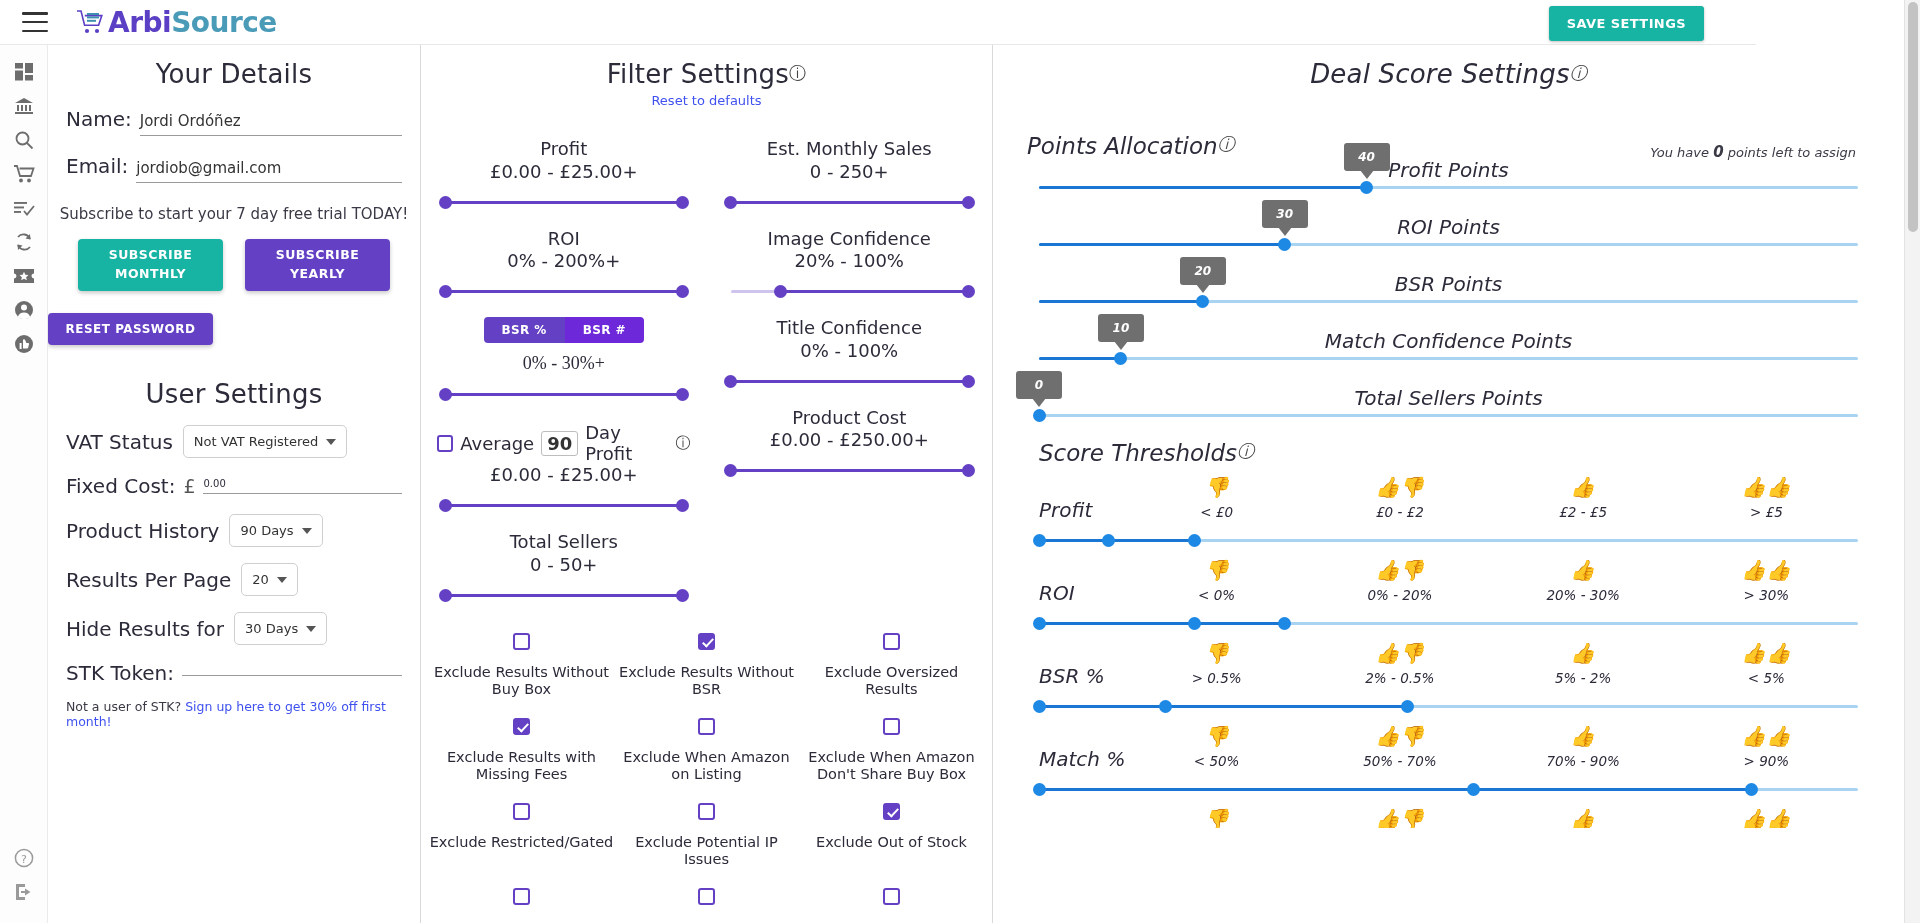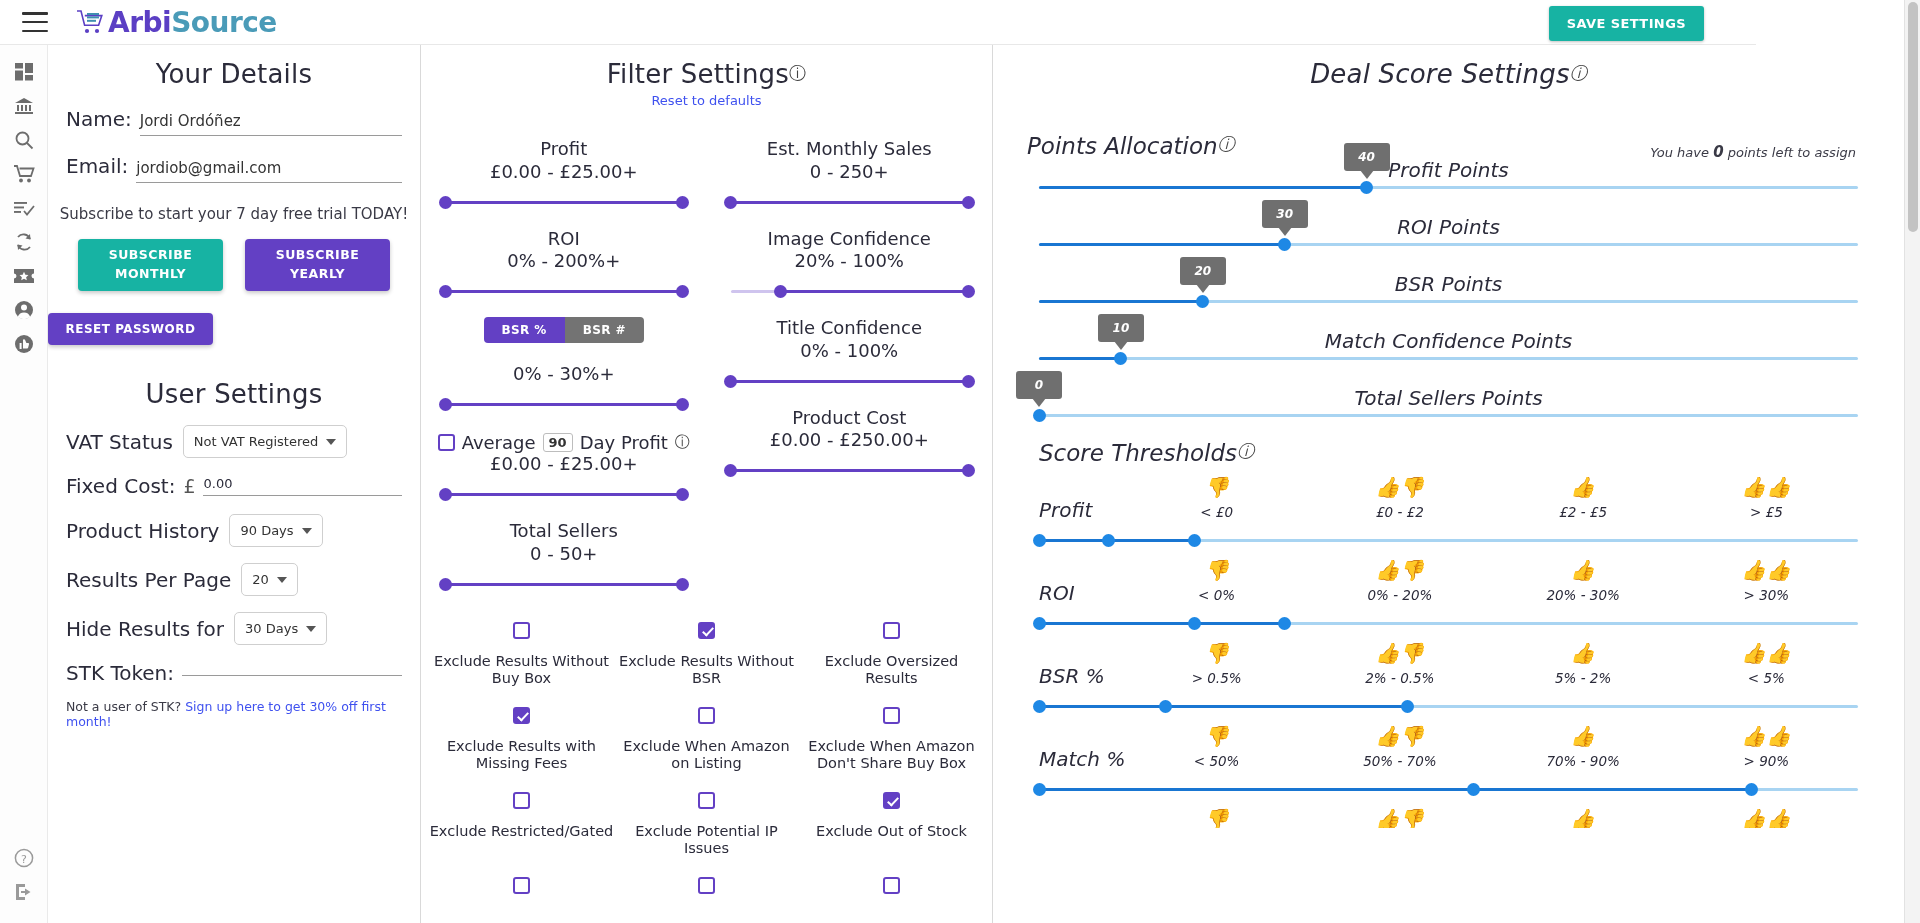--- a/index.html
+++ b/index.html
@@ -104,21 +104,21 @@
   }
 
   .setting-row { display:flex; align-items:center; padding: 0 18px; margin-top: 16px; }
   .setting-label { font-size: 20px; color:#2b2b3a; white-space: nowrap; }
   .select-box {
     margin-left: 10px; border:1px solid #cfcfcf; border-radius: 5px;
     padding: 8px 10px; font-size: 13px; color:#333; display:flex;
     align-items:center; gap:8px; cursor: pointer; background:#fff;
   }
   .caret { width:0;height:0;border-left:5px solid transparent;border-right:5px solid transparent;border-top:6px solid #555; }
-  .cost-underline { flex:1; margin-left: 8px; border-bottom:1px solid #9a9a9a; padding-bottom:4px; font-size:13px; }
+  .cost-underline { flex:1; margin-left: 8px; border-bottom:1px solid #9a9a9a; padding-bottom:4px; font-size:10px; }
   .stk-note { padding: 0 18px; margin-top: 14px; font-size: 12.5px; color:#3a3a46; }
   .stk-note a { color:#3f51ef; text-decoration:none; cursor:pointer; }
 
   
   .filter-grid { display:flex; margin-top: 16px; }
   .filter-col { width: 50%; padding: 0 16px; }
   .fs-label { text-align:center; font-size: 18px; color:#2b2b3a; margin-top: 14px; line-height: 1.25; }
   .fs-value { text-align:center; font-size: 18px; color:#2b2b3a; }
 
   .slider { position: relative; height: 22px; margin: 10px 8px 0 8px; }
@@ -132,34 +132,34 @@
     position:absolute; top: 4px; width: 13px; height: 13px; border-radius: 50%;
     background:#6340c4; margin-left:-6.5px; cursor: pointer;
   }
 
   .bsr-toggle { display:flex; justify-content:center; margin-top: 14px; }
   .bsr-toggle .seg {
     padding: 6px 18px; font-size: 12px; font-weight: bold; letter-spacing:.4px;
     color:#fff; cursor:pointer;
   }
   .seg-on  { background:#6340c4; border-radius: 4px 0 0 4px; }
-  .seg-off { background:#737373; border-radius: 0 4px 4px 0; text-align: center; }
+  .seg-off { background:#6d28d9; border-radius: 0 4px 4px 0; text-align: center; }
 
   .avg-row { display:flex; align-items:center; justify-content:center; gap:7px; margin-top: 16px; font-size: 18px; }
   .chk {
     width: 17px; height: 17px; border:2px solid #6340c4; border-radius: 3px;
     background:#fff; display:inline-block; cursor:pointer; position: relative;
   }
   .chk.on { background:#6340c4; }
   .chk.on::after {
     content:""; position:absolute; left:4.5px; top:1px; width:4px; height:9px;
     border:solid #fff; border-width: 0 2px 2px 0; transform: rotate(43deg);
   }
   .daybox {
-    border:1px solid #bdbdbd; border-radius:3px; padding: 1px 5px; font-size: 13px;
+    border:1px solid #bdbdbd; border-radius:3px; padding: 1px 5px; font-size: 18px;
     font-weight: bold; color:#333; background:#fff;
   }
 
   .checks-grid { display:grid; grid-template-columns: repeat(3,1fr); margin-top: 26px; row-gap: 20px; padding: 0 8px; }
   .check-cell { text-align:center; }
   .check-cell .lbl { font-size: 14.5px; color:#2b2b3a; margin-top: 10px; line-height: 1.18; }
 
   
   .deal-head { position: relative; }
   .points-alloc {
@@ -429,21 +429,21 @@
             <div class="fill" style="left:0%;right:0%"></div>
           <div class="knob" style="left:0%"></div>
             <div class="knob" style="left:100%"></div>
         </div>
       </div>
 
       <div class="bsr-toggle">
         <div class="seg seg-on">BSR %</div>
         <div class="seg seg-off">BSR #</div>
       </div>
-      <div class="fs-value" style="margin-top:20px;">0% - 30%+</div>
+      <div class="fs-value" style="margin-top:10px;font-family:Liberation Serif, serif;">0% - 30%+</div>
       <div class="slider">
         <div class="track"></div>
           <div class="fill" style="left:0%;right:0%"></div>
         <div class="knob" style="left:0%"></div>
           <div class="knob" style="left:100%"></div>
       </div>
 
       <div class="avg-row">
         <span class="chk"></span>
         <span>Average</span>

